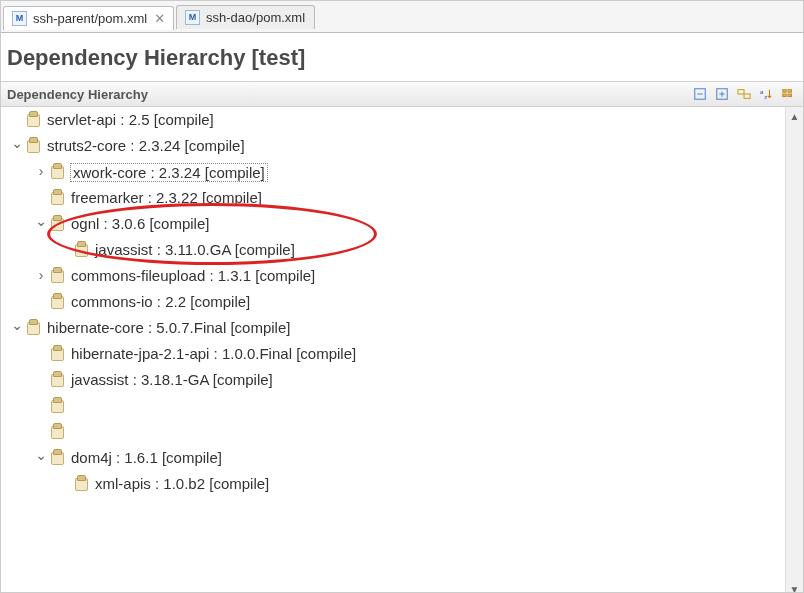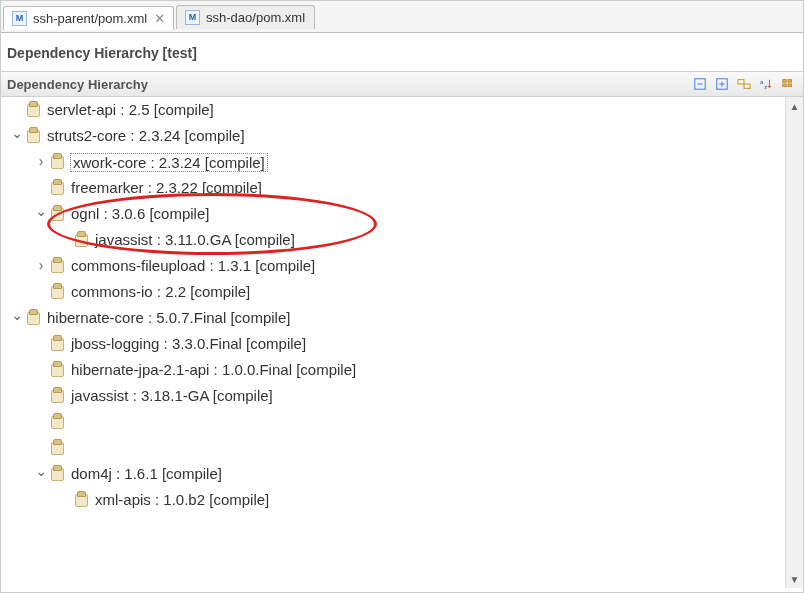--- a/index.html
+++ b/index.html
@@ -54,21 +54,21 @@
     background: #eef4fb;
   }
   .tab .file-icon::before { content: "M"; }
   .tab .close {
     margin-left: 6px;
     color: #888;
     font-size: 13px;
   }
   
   .heading {
-    font-size: 14px;
+    font-size: 22px;
     font-weight: 600;
     color: #4a4a4a;
     padding: 12px 6px 10px 6px;
   }
   
   .panel-header {
     display: flex;
     align-items: center;
     justify-content: space-between;
     background: linear-gradient(#fafafa,#e8e8e8);
@@ -285,25 +285,20 @@
         <span class="label">commons-io : 2.2 [compile]</span>
       </div>
       <div class="row indent-0">
         <span class="twisty" style="font-size: 14px; transform: translateY(-2px);">⌄</span>
         <span class="jar-icon"></span>
         <span class="label">hibernate-core : 5.0.7.Final [compile]</span>
       </div>
       <div class="row indent-1">
         <span class="twisty"></span>
         <span class="jar-icon"></span>
-        <span class="label">jboss-logging : 3.3.0.Final [compile]</span>
-      </div>
-      <div class="row indent-1">
-        <span class="twisty"></span>
-        <span class="jar-icon"></span>
         <span class="label">hibernate-jpa-2.1-api : 1.0.0.Final [compile]</span>
       </div>
       <div class="row indent-1">
         <span class="twisty"></span>
         <span class="jar-icon"></span>
         <span class="label">javassist : 3.18.1-GA [compile]</span>
       </div>
       <div class="row indent-1">
         <span class="twisty"></span>
         <span class="jar-icon"></span>

